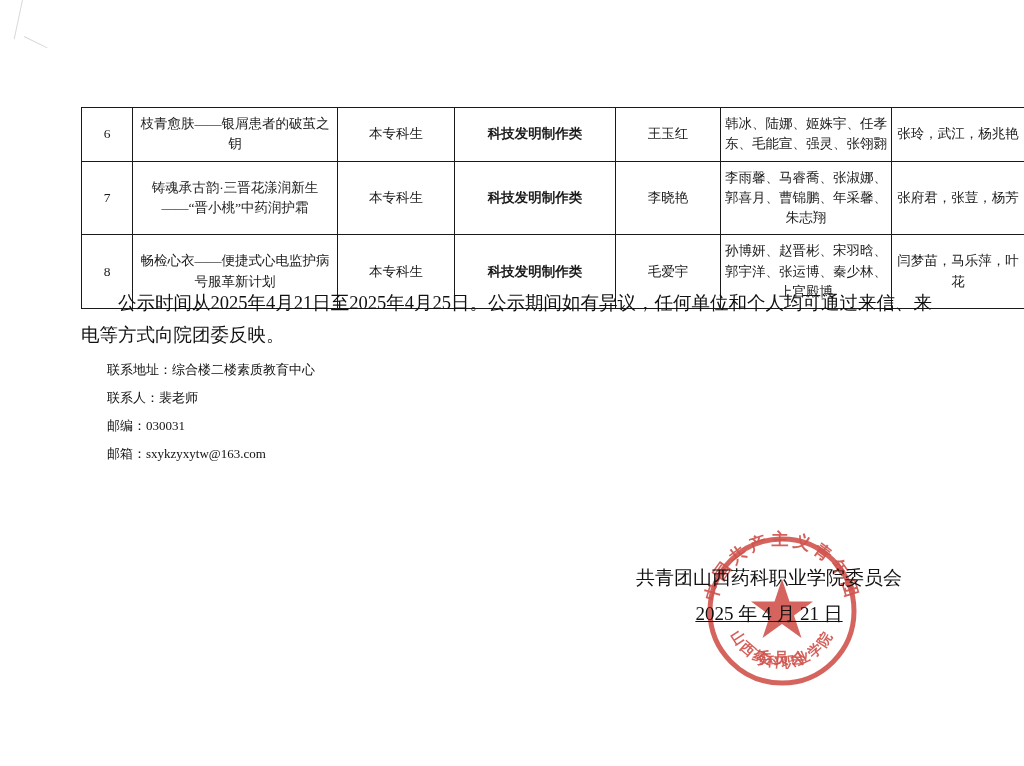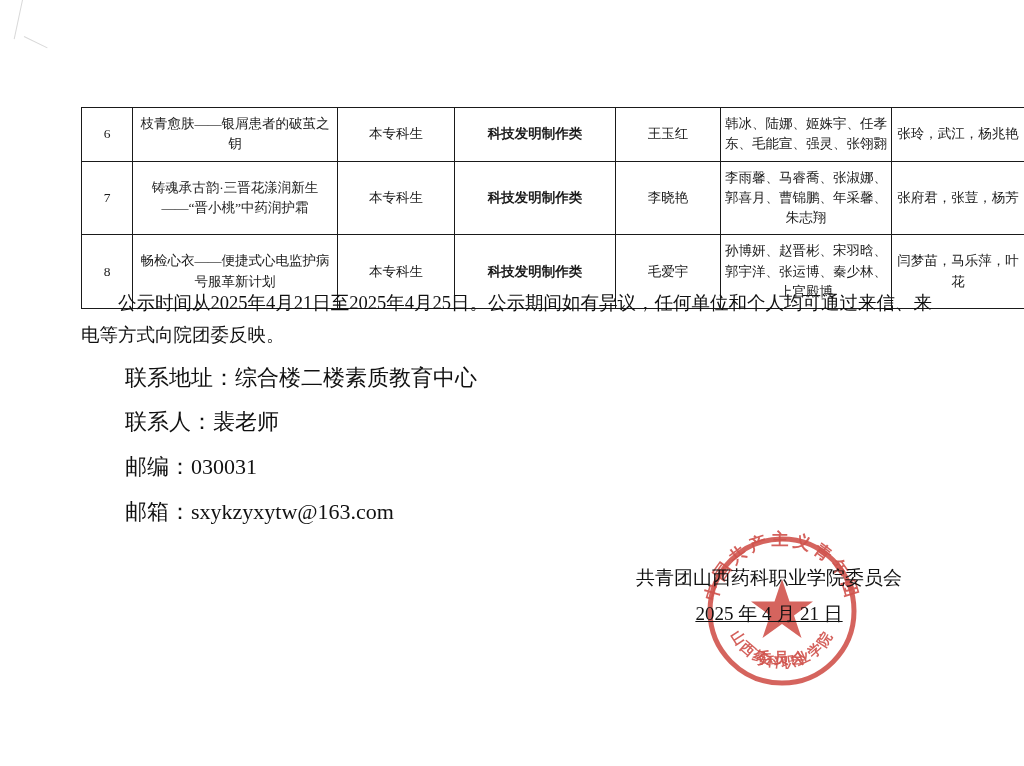--- a/index.html
+++ b/index.html
@@ -88,21 +88,21 @@
     line-height: 1.75;
     color: #111;
   }
   .para-indent {
     text-indent: 2em;
     margin: 0 0 6px 0;
   }
   .info-line {
     text-indent: 2em;
     margin: 4px 0 1px 0;
-    font-size: 22px;
+    font-size: 13px;
     line-height: 1.85;
   }
   .latin {
     font-family: "Liberation Serif", "DejaVu Serif", serif;
   }
 
   
   .signature {
     position: absolute;
     right: 122px;

